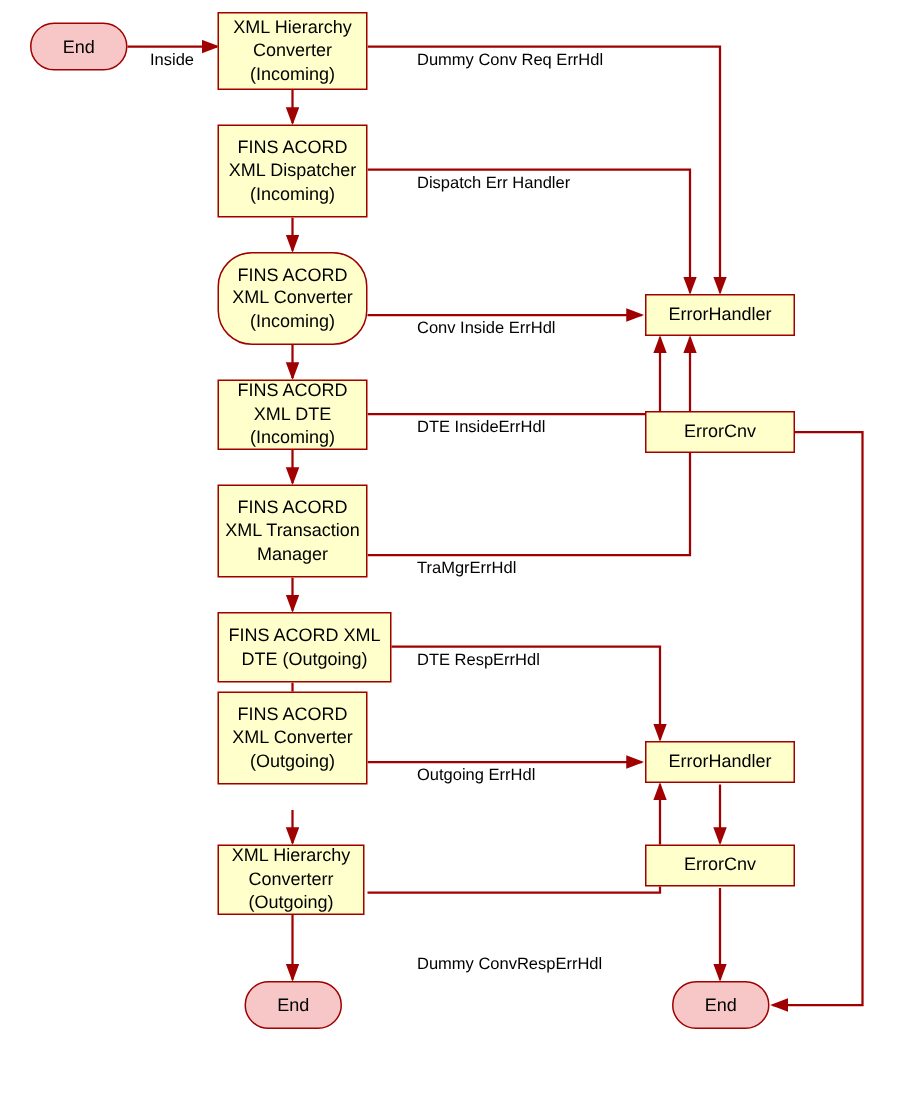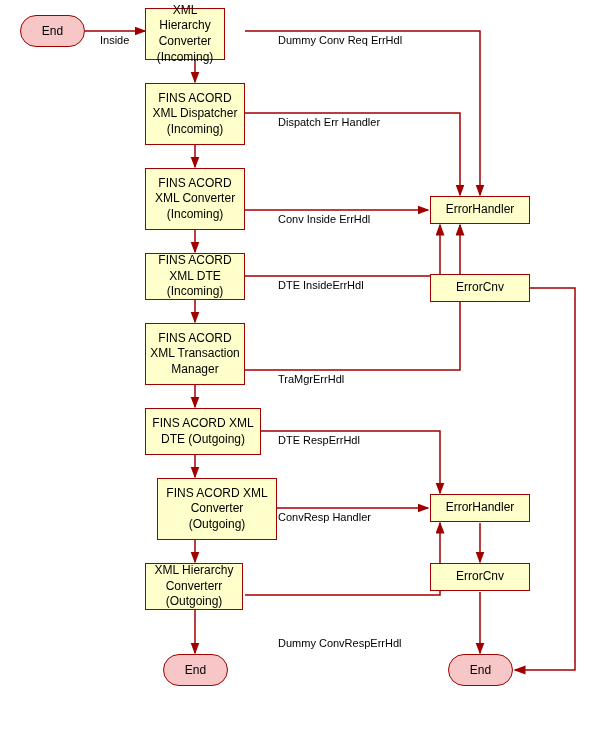--- a/index.html
+++ b/index.html
@@ -91,39 +91,39 @@
 <div class="terminal" style="left:20px; top:15px; width:65px; height:32px;">
     <span>End</span>
   </div>
 <div class="terminal" style="left:163px; top:654px; width:65px; height:32px;">
     <span>End</span>
   </div>
 <div class="terminal" style="left:448px; top:654px; width:65px; height:32px;">
     <span>End</span>
   </div>
 
-<div class="box" style="left:145px; top:8px; width:80px; height:52px;">
+<div class="box" style="left:145px; top:8px; width:100px; height:52px;">
     <span>XML Hierarchy Converter (Incoming)</span>
   </div>
 <div class="box" style="left:145px; top:83px; width:100px; height:62px;">
     <span>FINS ACORD XML Dispatcher (Incoming)</span>
   </div>
-<div class="box" style="left:145px; top:168px; width:100px; height:62px;">
+<div class="box" style="left:145px; top:168px; width:100px; height:62px;border-radius:23px;">
     <span>FINS ACORD XML Converter (Incoming)</span>
   </div>
 <div class="box" style="left:145px; top:253px; width:100px; height:47px;">
     <span>FINS ACORD XML DTE (Incoming)</span>
   </div>
 <div class="box" style="left:145px; top:323px; width:100px; height:62px;text-align:center;">
     <span>FINS ACORD XML Transaction Manager</span>
   </div>
 <div class="box" style="left:145px; top:408px; width:116px; height:47px;">
     <span>FINS ACORD XML DTE (Outgoing)</span>
   </div>
-<div class="box" style="left:145px; top:478px; width:120px; height:62px;margin-left:12px;">
+<div class="box" style="left:145px; top:461px; width:100px; height:62px;">
     <span>FINS ACORD XML Converter (Outgoing)</span>
   </div>
 <div class="box" style="left:145px; top:563px; width:98px; height:47px;">
     <span>XML Hierarchy Converterr (Outgoing)</span>
   </div>
 
 <div class="box" style="left:430px; top:196px; width:100px; height:28px;">
     <span>ErrorHandler</span>
   </div>
 <div class="box" style="left:430px; top:274px; width:100px; height:28px;">
@@ -136,14 +136,14 @@
     <span>ErrorCnv</span>
   </div>
 
 <div class="lbl" style="left:100px; top:34px;">Inside</div>
 <div class="lbl" style="left:278px; top:34px;">Dummy Conv Req ErrHdl</div>
 <div class="lbl" style="left:278px; top:116px;">Dispatch Err Handler</div>
 <div class="lbl" style="left:278px; top:213px;">Conv Inside ErrHdl</div>
 <div class="lbl" style="left:278px; top:279px;">DTE InsideErrHdl</div>
 <div class="lbl" style="left:278px; top:373px;">TraMgrErrHdl</div>
 <div class="lbl" style="left:278px; top:434px;">DTE RespErrHdl</div>
-<div class="lbl" style="left:278px; top:511px;">ConvResp Handler</div>
+<div class="lbl" style="left:278px; top:511px;">Outgoing ErrHdl</div>
 <div class="lbl" style="left:278px; top:598px;margin-top:39px;">Dummy ConvRespErrHdl</div>
 
 </body></html>

